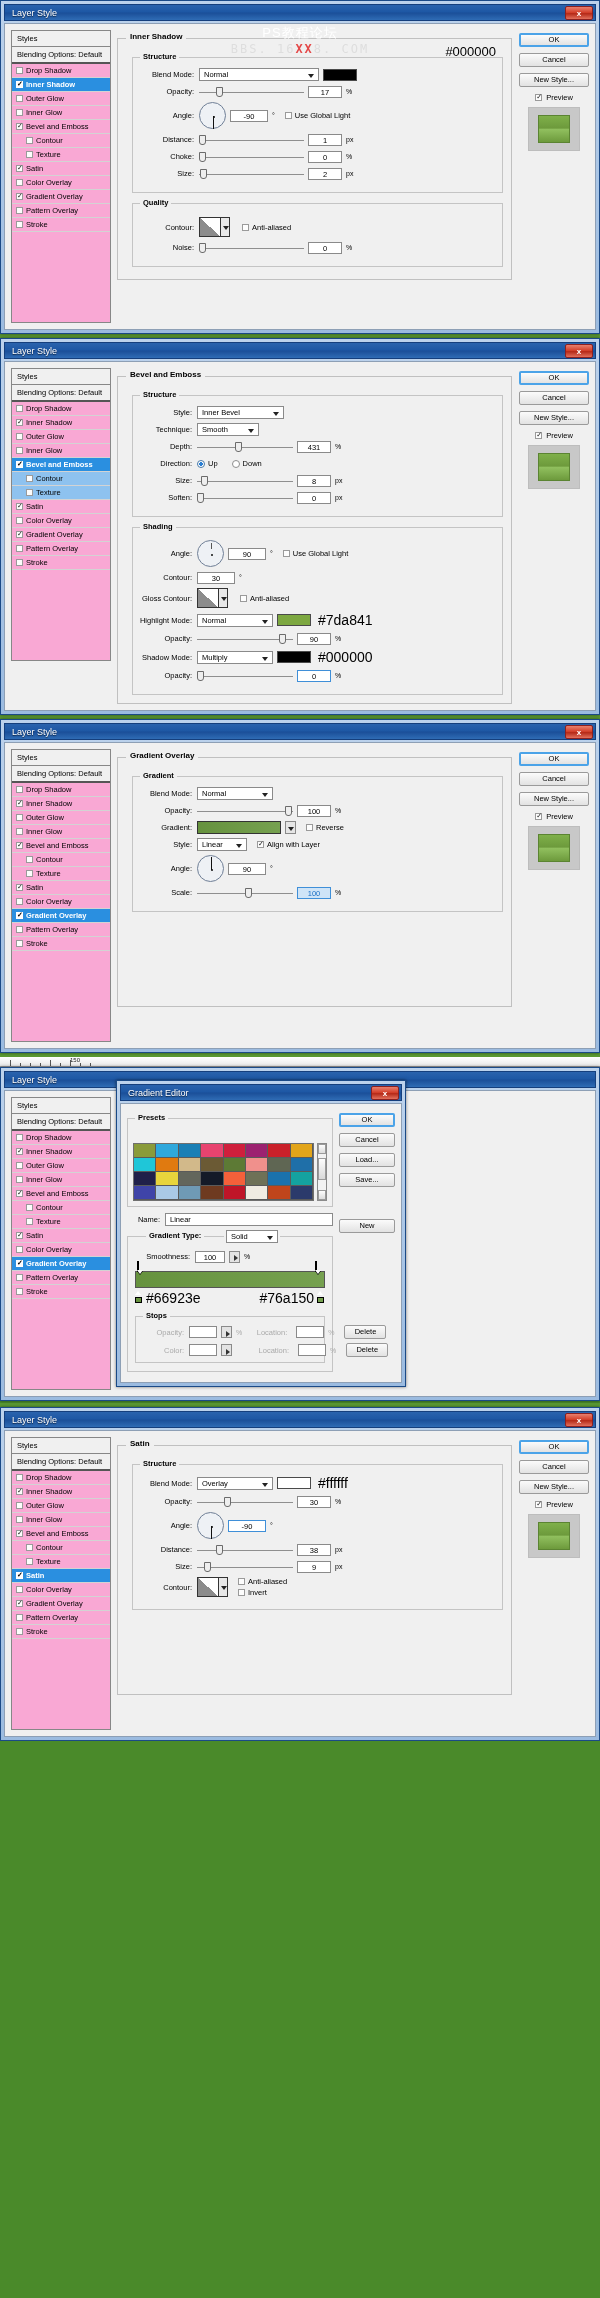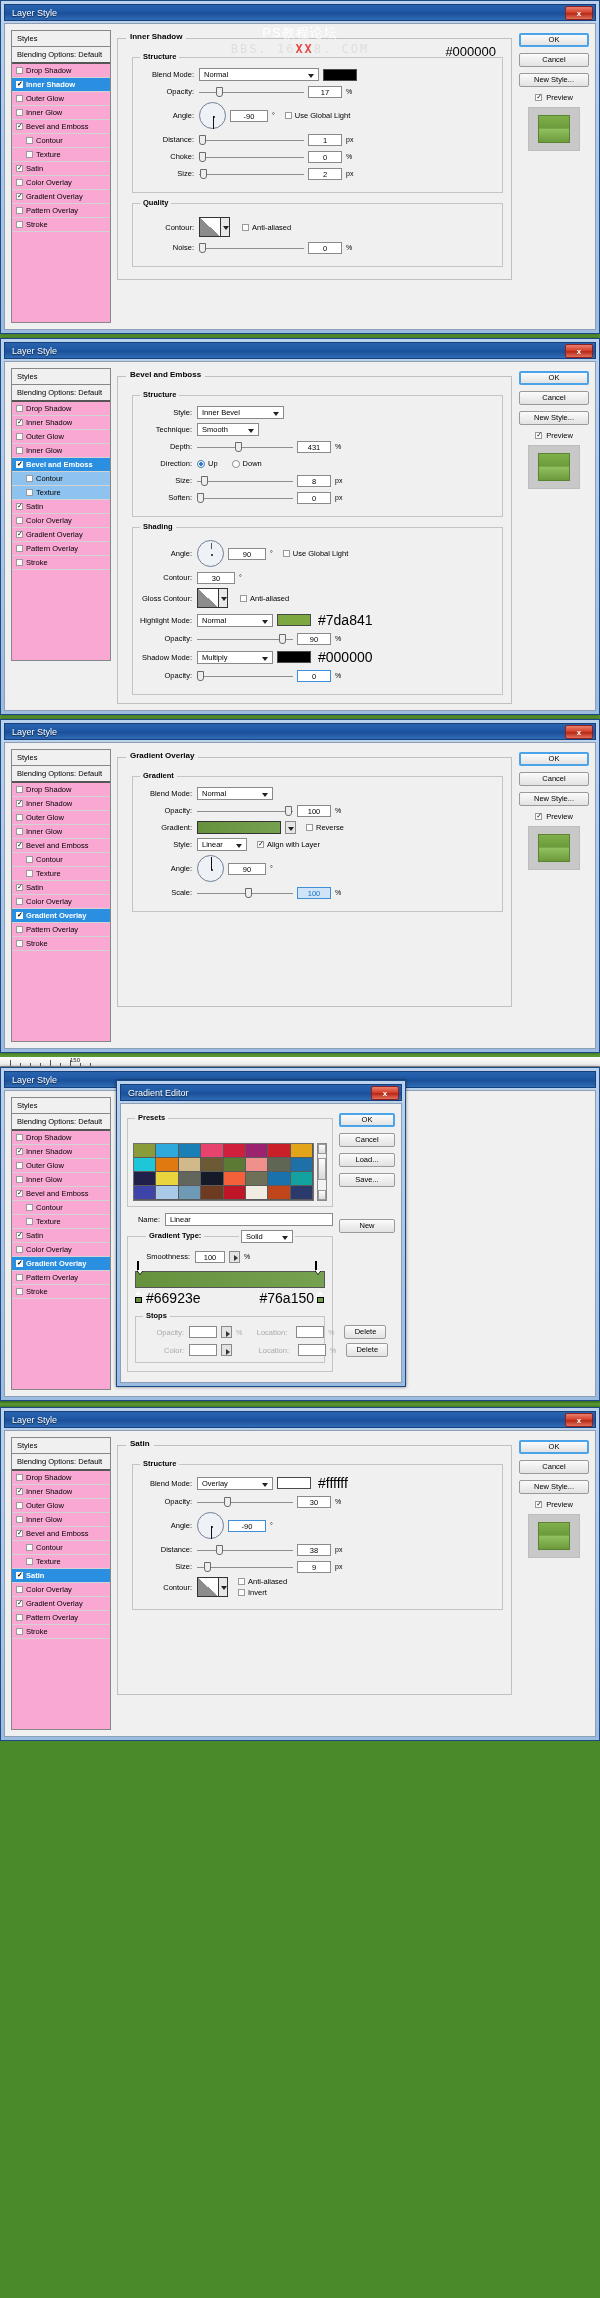--- a/index.html
+++ b/index.html
@@ -890,21 +890,21 @@
 
             <div class="row" style="margin:6px 0 8px 0;">
               <span class="lab" style="width:38px">Name:</span>
               <span class="val" style="flex:1">
                 <span class="num" style="width:100%; text-align:left; padding-left:4px; height:13px; line-height:12px;">Linear</span>
               </span>
             </div>
 
             <div class="group" style="margin:10px 0 4px 0; padding:9px 5px 6px 5px;">
               <div class="glab" style="left:18px;"><span>Gradient Type:</span></div>
-              <div style="position:absolute; top:-7px; left:111px; background:#f0f0f0; padding:0 2px;">
+              <div style="position:absolute; top:-7px; left:96px; background:#f0f0f0; padding:0 2px;">
                 <span class="dd" style="width:52px; display:inline-block;">Solid</span>
               </div>
               <div class="row" style="margin-top:4px">
                 <span class="lab" style="width:62px">Smoothness:</span>
                 <span class="val">
                   <span class="num" style="width:30px">100</span>
                   <span class="spin"></span>
                   <span class="unit">%</span>
                 </span>
               </div>

